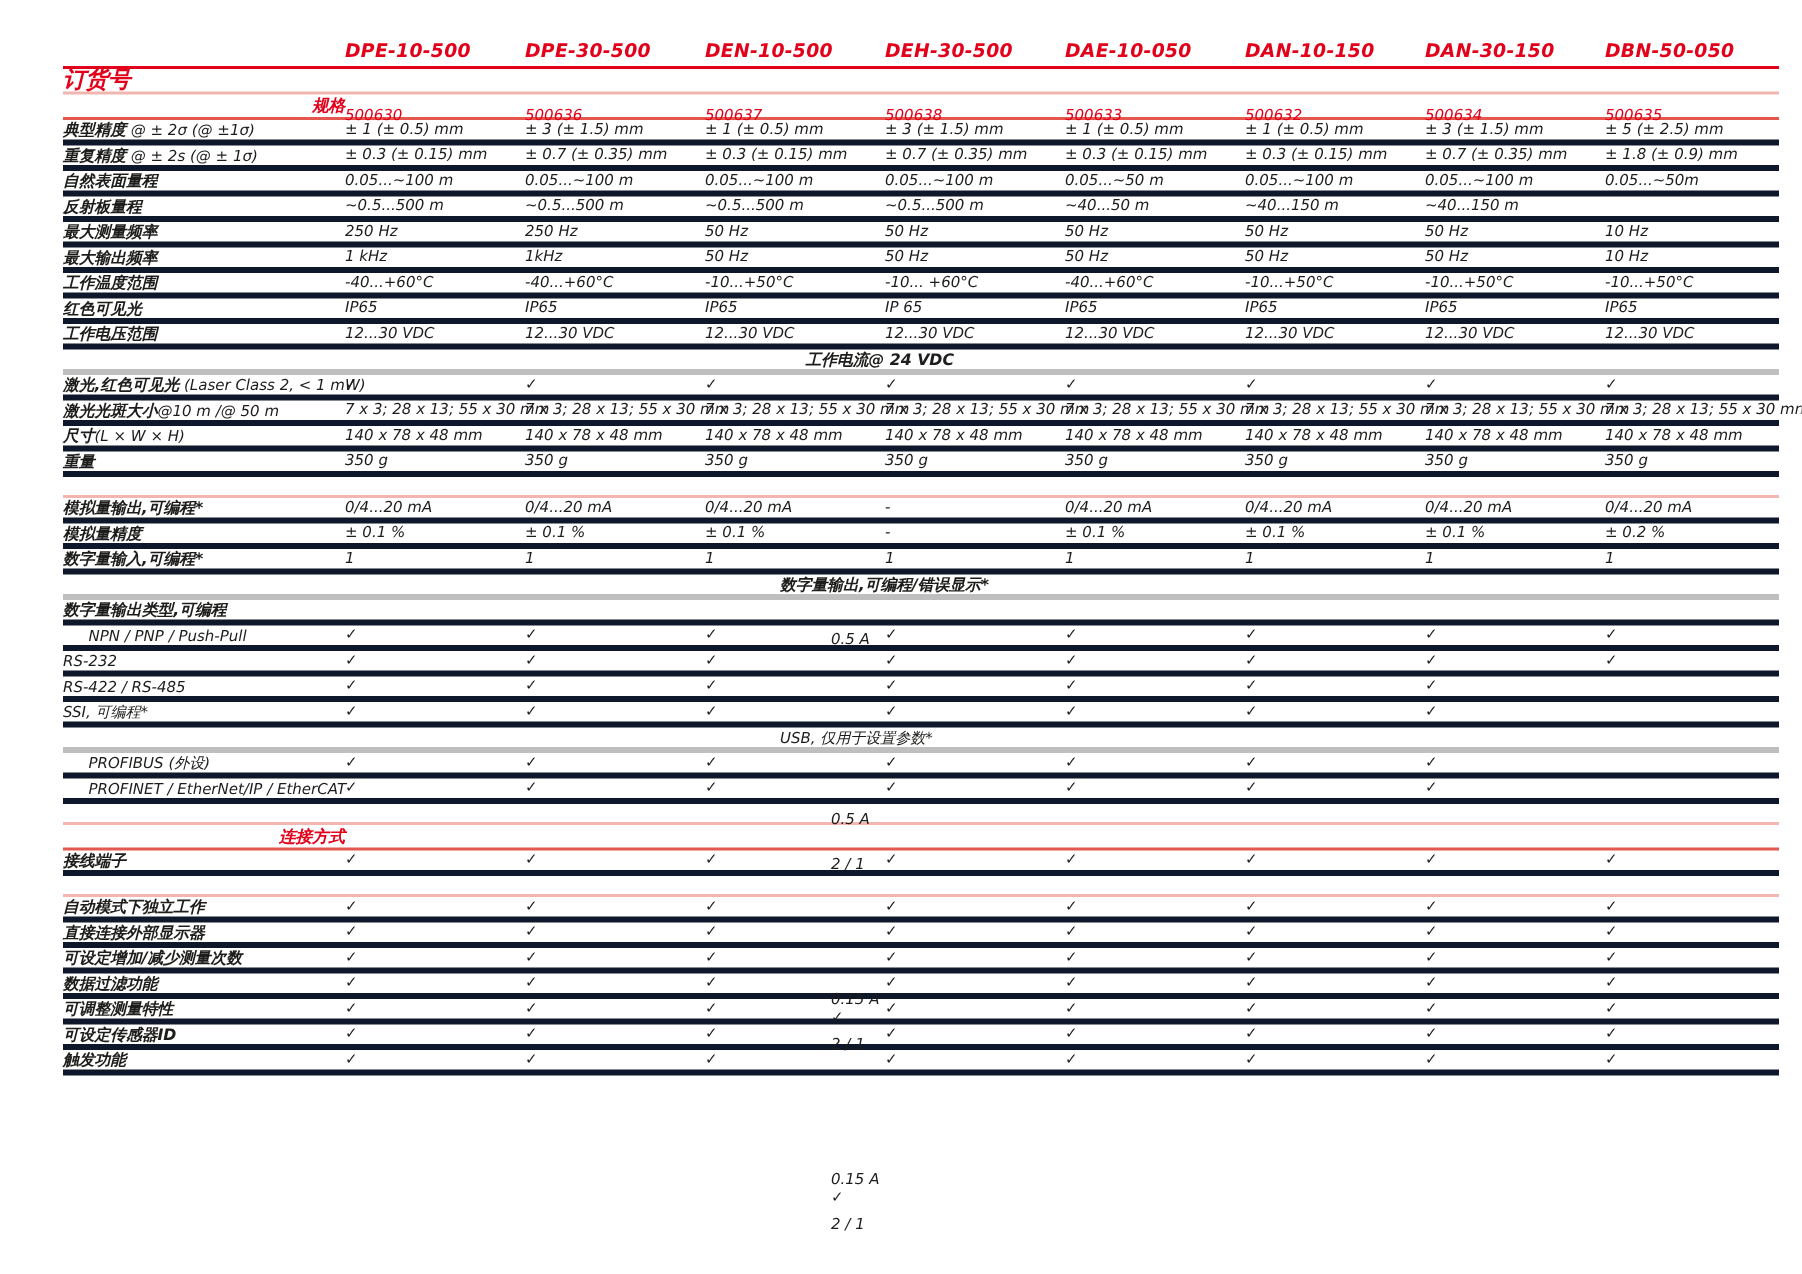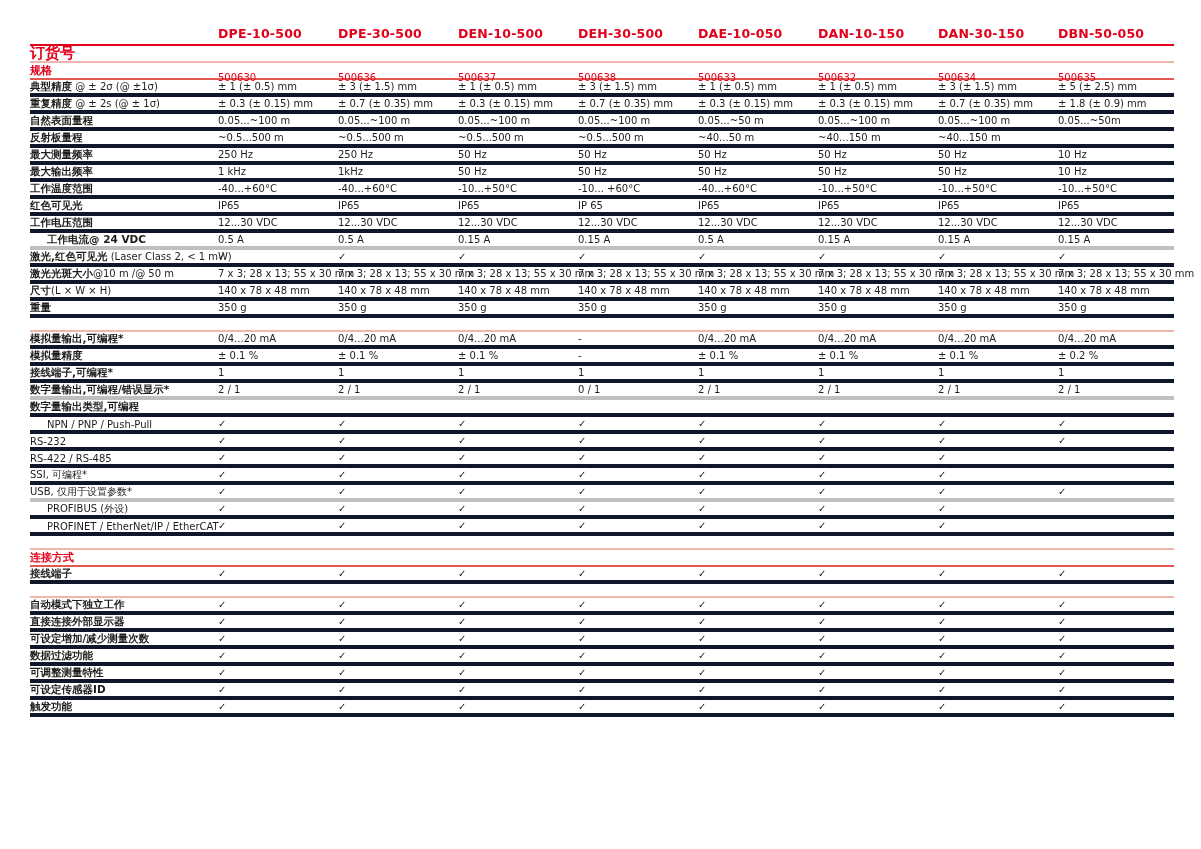--- a/index.html
+++ b/index.html
@@ -1,37 +1,37 @@
 <!DOCTYPE html>
 <html><head>
 <meta charset="utf-8">
 <style>
   html,body{margin:0;padding:0;background:#ffffff;}
   body{width:1201px;height:849px;overflow:hidden;
        font-family:"DejaVu Sans","Liberation Sans",sans-serif;color:#1d1d1b;}
   .page{position:relative;width:1201px;height:849px;background:#fff;}
-  .table{position:absolute;left:30px;top:24px;width:1144px;}
+  .table{position:absolute;left:42px;top:24px;width:1144px;font-style:italic;}
   .row{display:flex;align-items:center;box-sizing:border-box;}
   .cell{box-sizing:border-box;overflow:visible;}
   .label{width:188px;flex:0 0 188px;font-size:10.5px;white-space:nowrap;}
   .label .lbl{font-weight:bold;}
   .label .note{font-weight:normal;font-size:10px;}
   .label.indent{padding-left:17px;}
   .value{width:120px;flex:0 0 120px;font-size:10px;white-space:nowrap;}
   .value:last-child{width:116px;flex:0 0 116px;}
   .product-row{border-bottom:2px solid #e2001a;padding-bottom:3px;height:22px;align-items:flex-end;}
   .product-name{font-size:12.5px;font-weight:bold;color:#e2001a;letter-spacing:.2px;}
   .order-row{height:17px;border-bottom:2px solid #f2b6b0;}
   .order-label{font-weight:bold;color:#e2001a;font-size:15px;}
   .order-no{color:#e2001a;font-size:10px;margin-top:47px;}
   .section.gap{margin-top:12px;border-top:2px solid #f2b6b0;}
   .section-title-row{height:17px;border-bottom:2px solid #e4574e;}
-  .section-title{color:#e2001a;font-weight:bold;font-size:11px;}
+  .section-title{color:#e2001a;font-weight:bold;font-size:11px;text-align:right;}
   .data-row{height:17px;border-bottom:4px solid #0f172a;}
-  .data-row.strong{border-bottom-color:#bfbfbf;}
+  .data-row.strong{border-bottom-color:#bfbfbf;flex-direction:column;}
   .value.check{font-size:10px;}
 </style>
 </head>
 <body>
 
 <div class="page">
   <div class="table" id="tbl">
       <div class="row product-row">
         <div class="cell label"></div>
         <div class="cell value product-name">DPE-10-500</div>
@@ -230,21 +230,21 @@
           <div class="cell value">± 0.1 %</div>
           <div class="cell value">± 0.1 %</div>
           <div class="cell value">± 0.1 %</div>
           <div class="cell value">-</div>
           <div class="cell value">± 0.1 %</div>
           <div class="cell value">± 0.1 %</div>
           <div class="cell value">± 0.1 %</div>
           <div class="cell value">± 0.2 %</div>
         </div>
         <div class="row data-row">
-          <div class="cell label"><span class="lbl">接线端子,可编程*</span><span class="note"></span></div>
+          <div class="cell label"><span class="lbl">数字量输入,可编程*</span><span class="note"></span></div>
           <div class="cell value">1</div>
           <div class="cell value">1</div>
           <div class="cell value">1</div>
           <div class="cell value">1</div>
           <div class="cell value">1</div>
           <div class="cell value">1</div>
           <div class="cell value">1</div>
           <div class="cell value">1</div>
         </div>
         <div class="row data-row strong">

